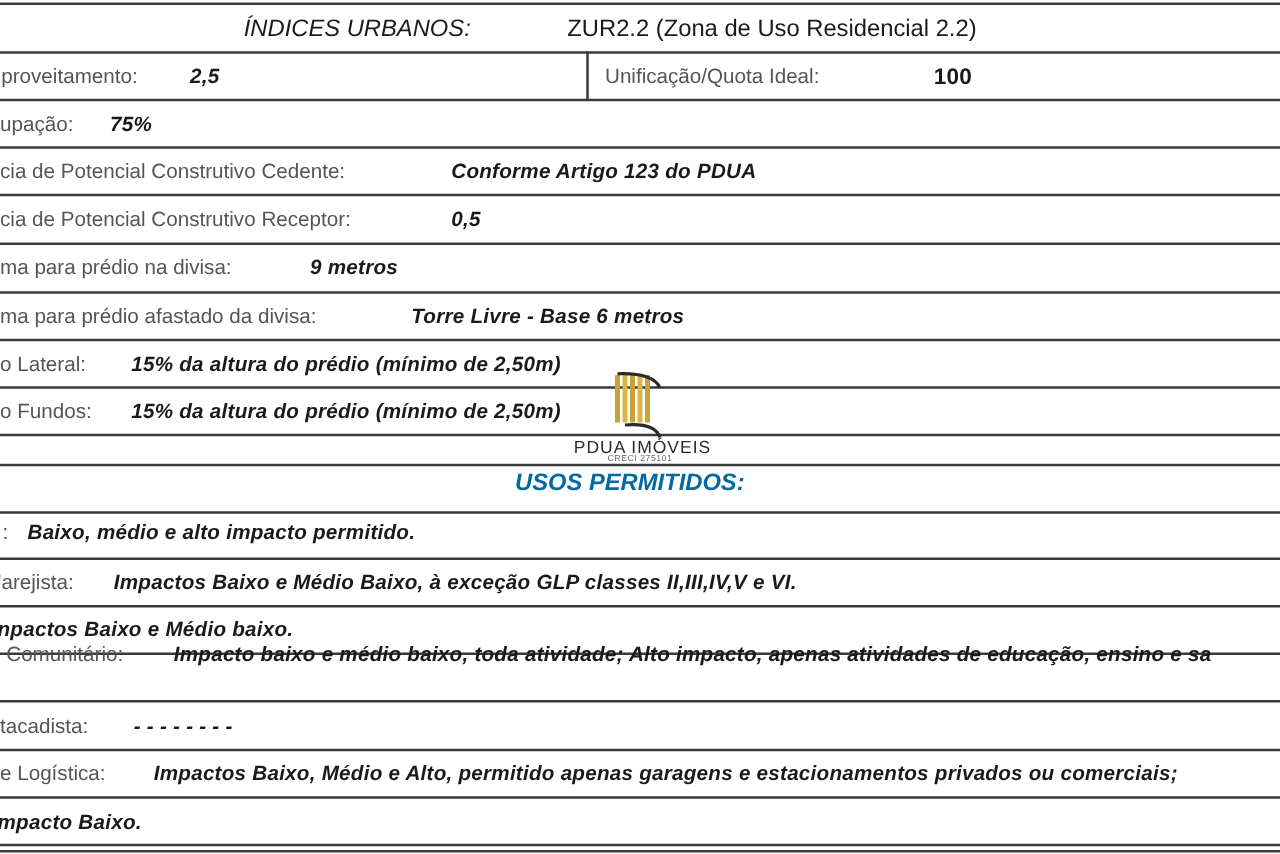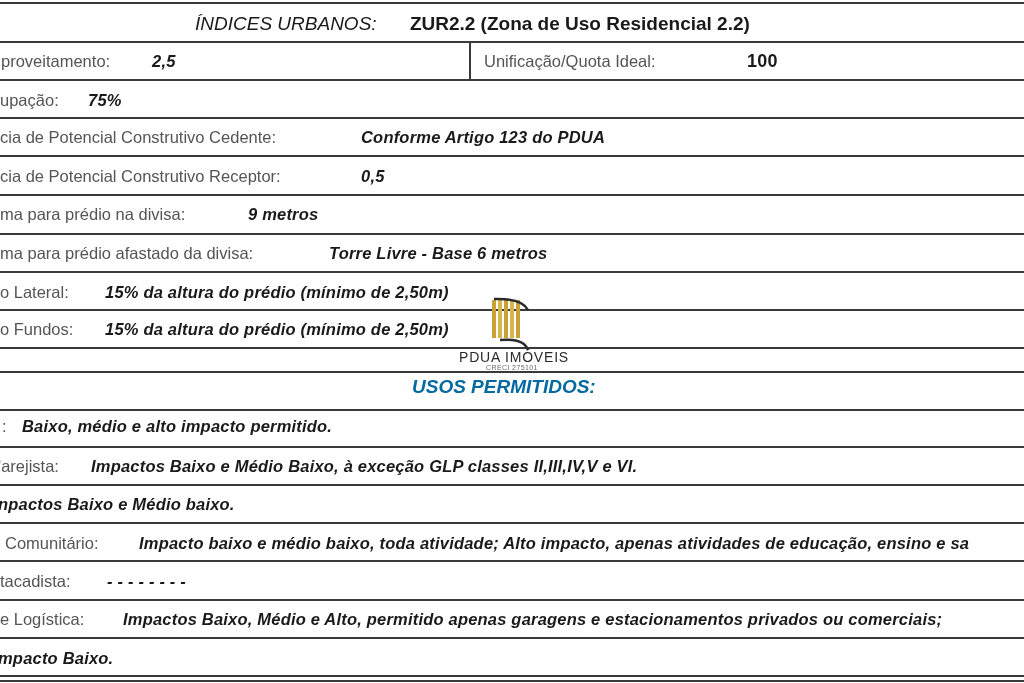--- a/index.html
+++ b/index.html
@@ -56,21 +56,22 @@
       font-size: 19px;
       line-height: 24px;
       white-space: nowrap;
       color: #1a1a1a;
     }
     .title .t1 {
       font-style: italic;
       margin-right: 28px;
     }
     .title .t2 {
-      font-weight: bold;
+      font-weight: normal;
+      margin-left: 44px;
     }
     .section-title {
       position: absolute;
       font-size: 19px;
       font-weight: bold;
       font-style: italic;
       color: #0369a1;
       white-space: nowrap;
     }
     
@@ -183,21 +184,21 @@
 
 <div class="cell" style="top:456px; left:0; width:1024px; height:20px;">
   <span class="lbl" style="left:-2px;">'arejista:</span>
   <span class="val" style="left:91px;">Impactos Baixo e Médio Baixo, à exceção GLP classes II,III,IV,V e VI.</span>
 </div>
 
 <div class="cell" style="top:494px; left:0; width:1024px; height:20px;">
   <span class="val" style="left:-2px;">npactos Baixo e Médio baixo.</span>
 </div>
 
-<div class="cell" style="top:533px; left:0; width:944px; height:20px;">
+<div class="cell" style="top:514px; left:0; width:944px; height:20px;">
   <span class="lbl" style="left:5px;">Comunitário:</span>
   <span class="val" style="left:139px;">Impacto baixo e médio baixo, toda atividade; Alto impacto, apenas atividades de educação, ensino e sa</span>
 </div>
 
 <div class="cell" style="top:571px; left:0; width:1024px; height:20px;">
   <span class="lbl" style="left:0px;">tacadista:</span>
   <span class="val" style="left:107px;">- - - - - - - -</span>
 </div>
 
 <div class="cell" style="top:609px; left:0; width:904px; height:20px;text-decoration:underline;">

